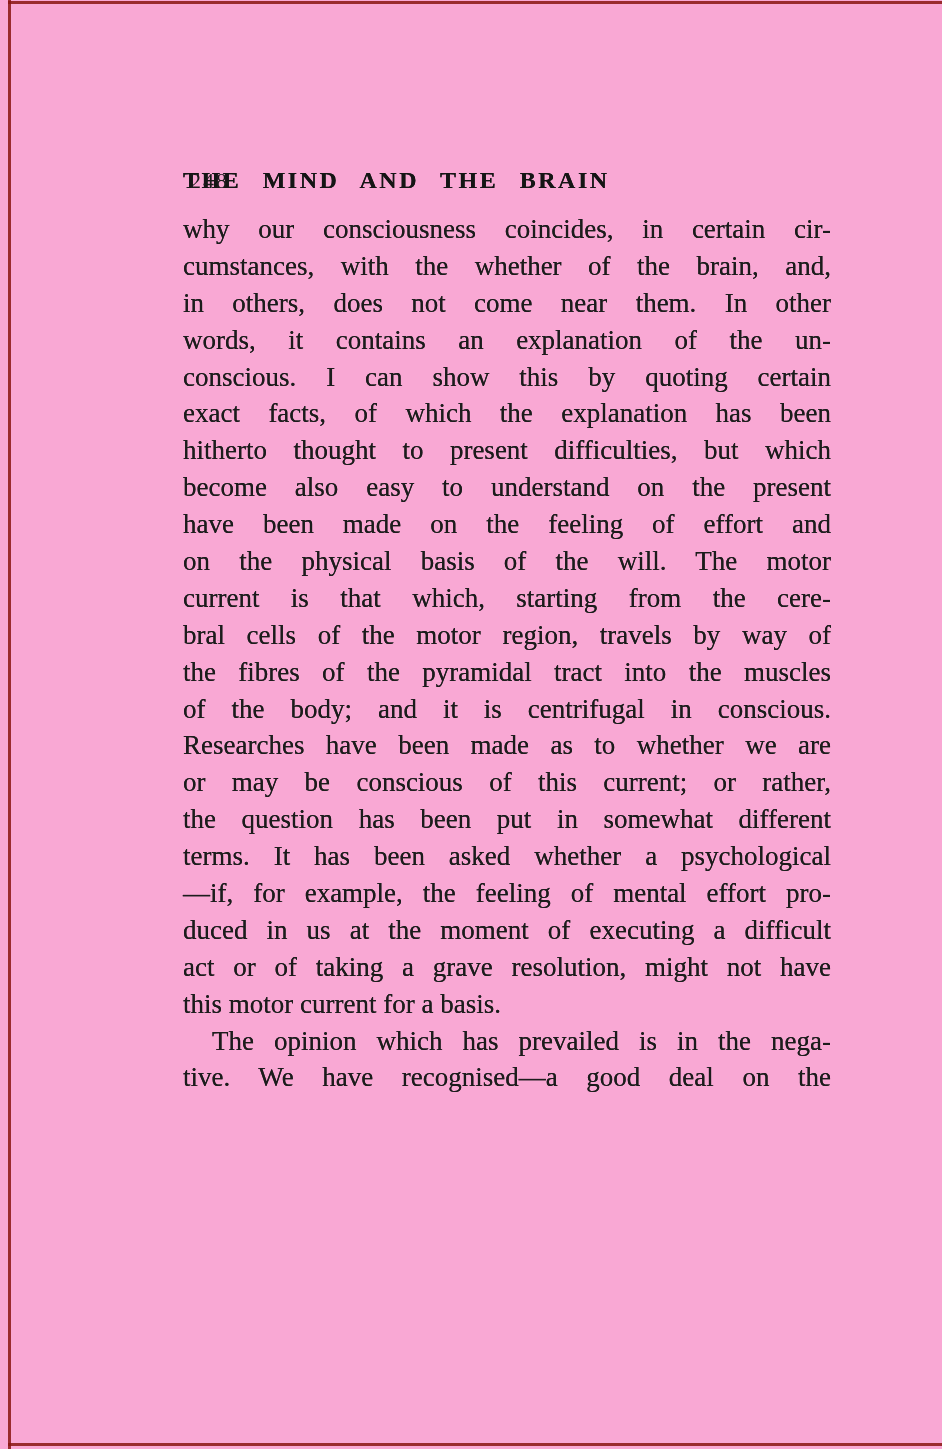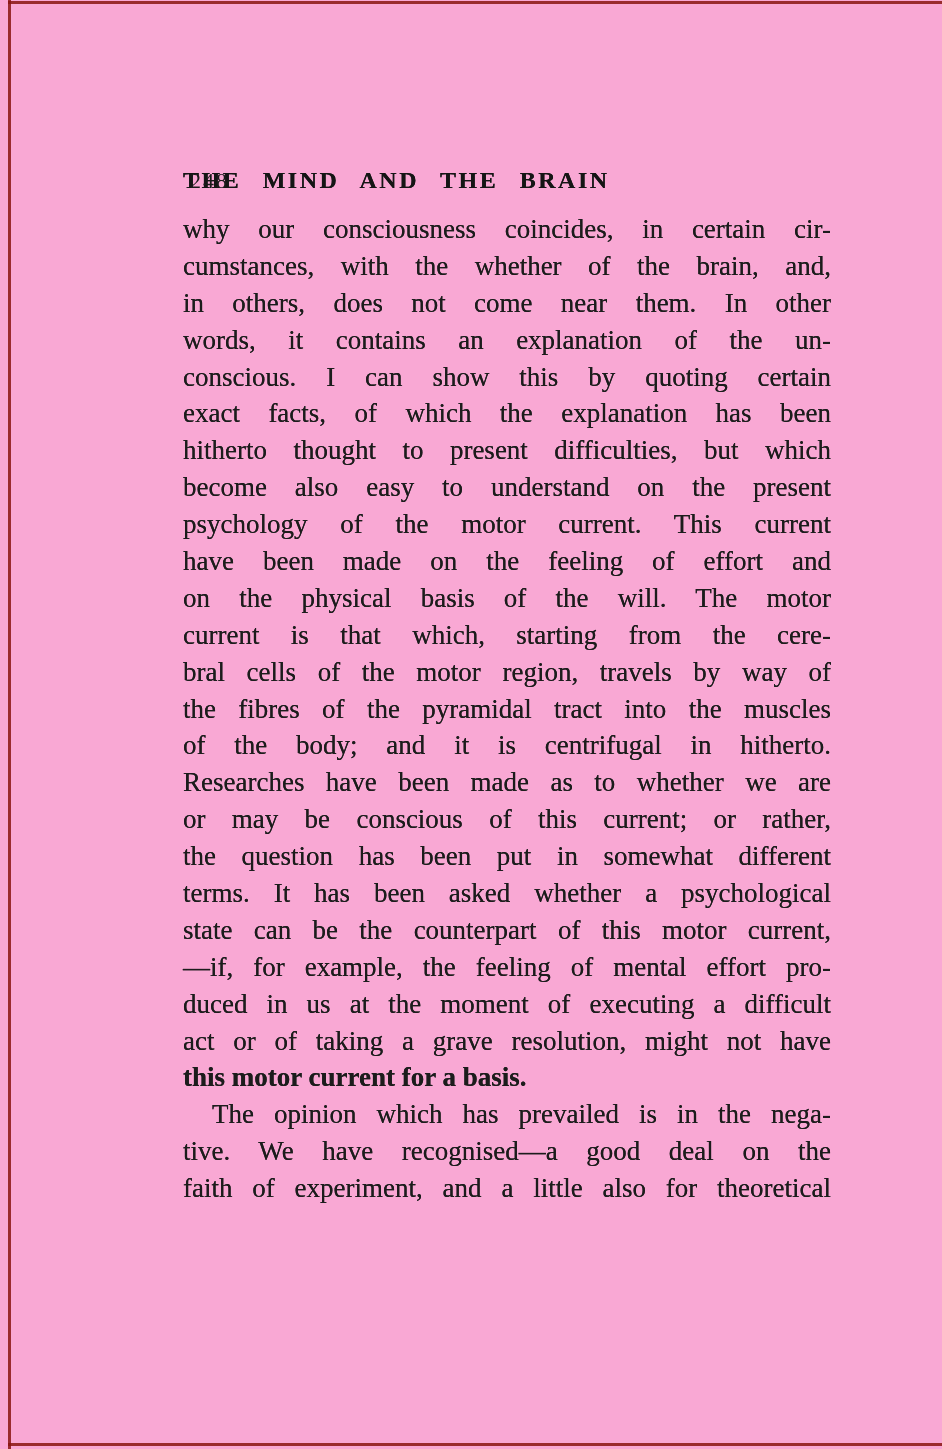--- a/index.html
+++ b/index.html
@@ -44,21 +44,20 @@
     height:36.9px;line-height:36.9px;
     text-align:justify;
     -moz-text-align-last:justify;
     text-align-last:justify;
     white-space:normal;
   }
   .line.no-justify{
     text-align:right;
     -moz-text-align-last:left;
     text-align-last:left;
-    font-weight:bold;
   }
   .line.indent{text-indent:29px;}
 </style>
 </head>
 <body>
 
 <div class="page">
 
   <div class="edge edge-top"></div>
   <div class="edge edge-left"></div>
@@ -71,34 +70,31 @@
 
   <div class="body-text">
       <div class="line">why our consciousness coincides, in certain cir-</div>
       <div class="line">cumstances, with the whether of the brain, and,</div>
       <div class="line">in others, does not come near them.  In other</div>
       <div class="line">words, it contains an explanation of the un-</div>
       <div class="line">conscious.  I can show this by quoting certain</div>
       <div class="line">exact facts, of which the explanation has been</div>
       <div class="line">hitherto thought to present difficulties, but which</div>
       <div class="line">become also easy to understand on the present</div>
-      <div class="line">psychology of the motor current.  This current</div>
       <div class="line">have been made on the feeling of effort and</div>
       <div class="line">on the physical basis of the will.  The motor</div>
       <div class="line">current is that which, starting from the cere-</div>
       <div class="line">bral cells of the motor region, travels by way of</div>
       <div class="line">the fibres of the pyramidal tract into the muscles</div>
-      <div class="line">of the body; and it is centrifugal in hitherto.</div>
+      <div class="line">of the body; and it is centrifugal in conscious.</div>
       <div class="line">Researches have been made as to whether we are</div>
       <div class="line">or may be conscious of this current; or rather,</div>
       <div class="line">the question has been put in somewhat different</div>
       <div class="line">terms.  It has been asked whether a psychological</div>
-      <div class="line">state can be the counterpart of this motor current,</div>
       <div class="line">—if, for example, the feeling of mental effort pro-</div>
       <div class="line">duced in us at the moment of executing a difficult</div>
       <div class="line">act or of taking a grave resolution, might not have</div>
       <div class="line no-justify">this motor current for a basis.</div>
       <div class="line indent">The opinion which has prevailed is in the nega-</div>
       <div class="line">tive.  We have recognised—a good deal on the</div>
-      <div class="line">faith of experiment, and a little also for theoretical</div>
     </div>
 
 </div>
 
 </body></html>

